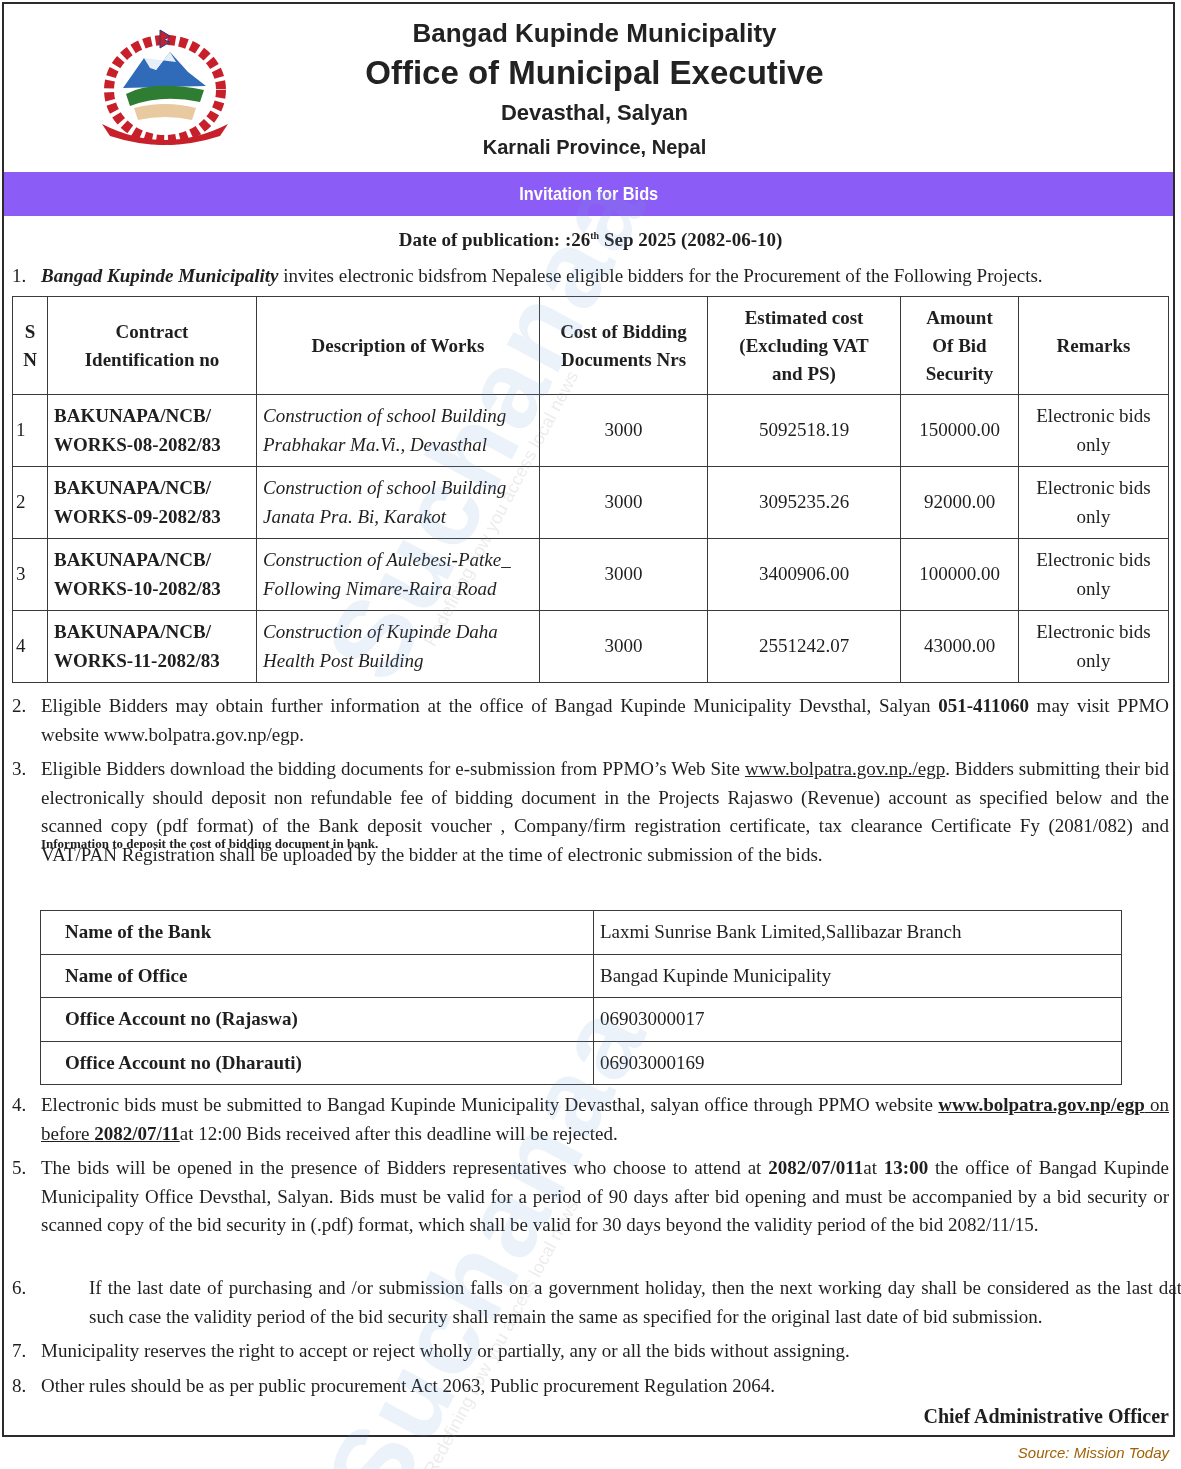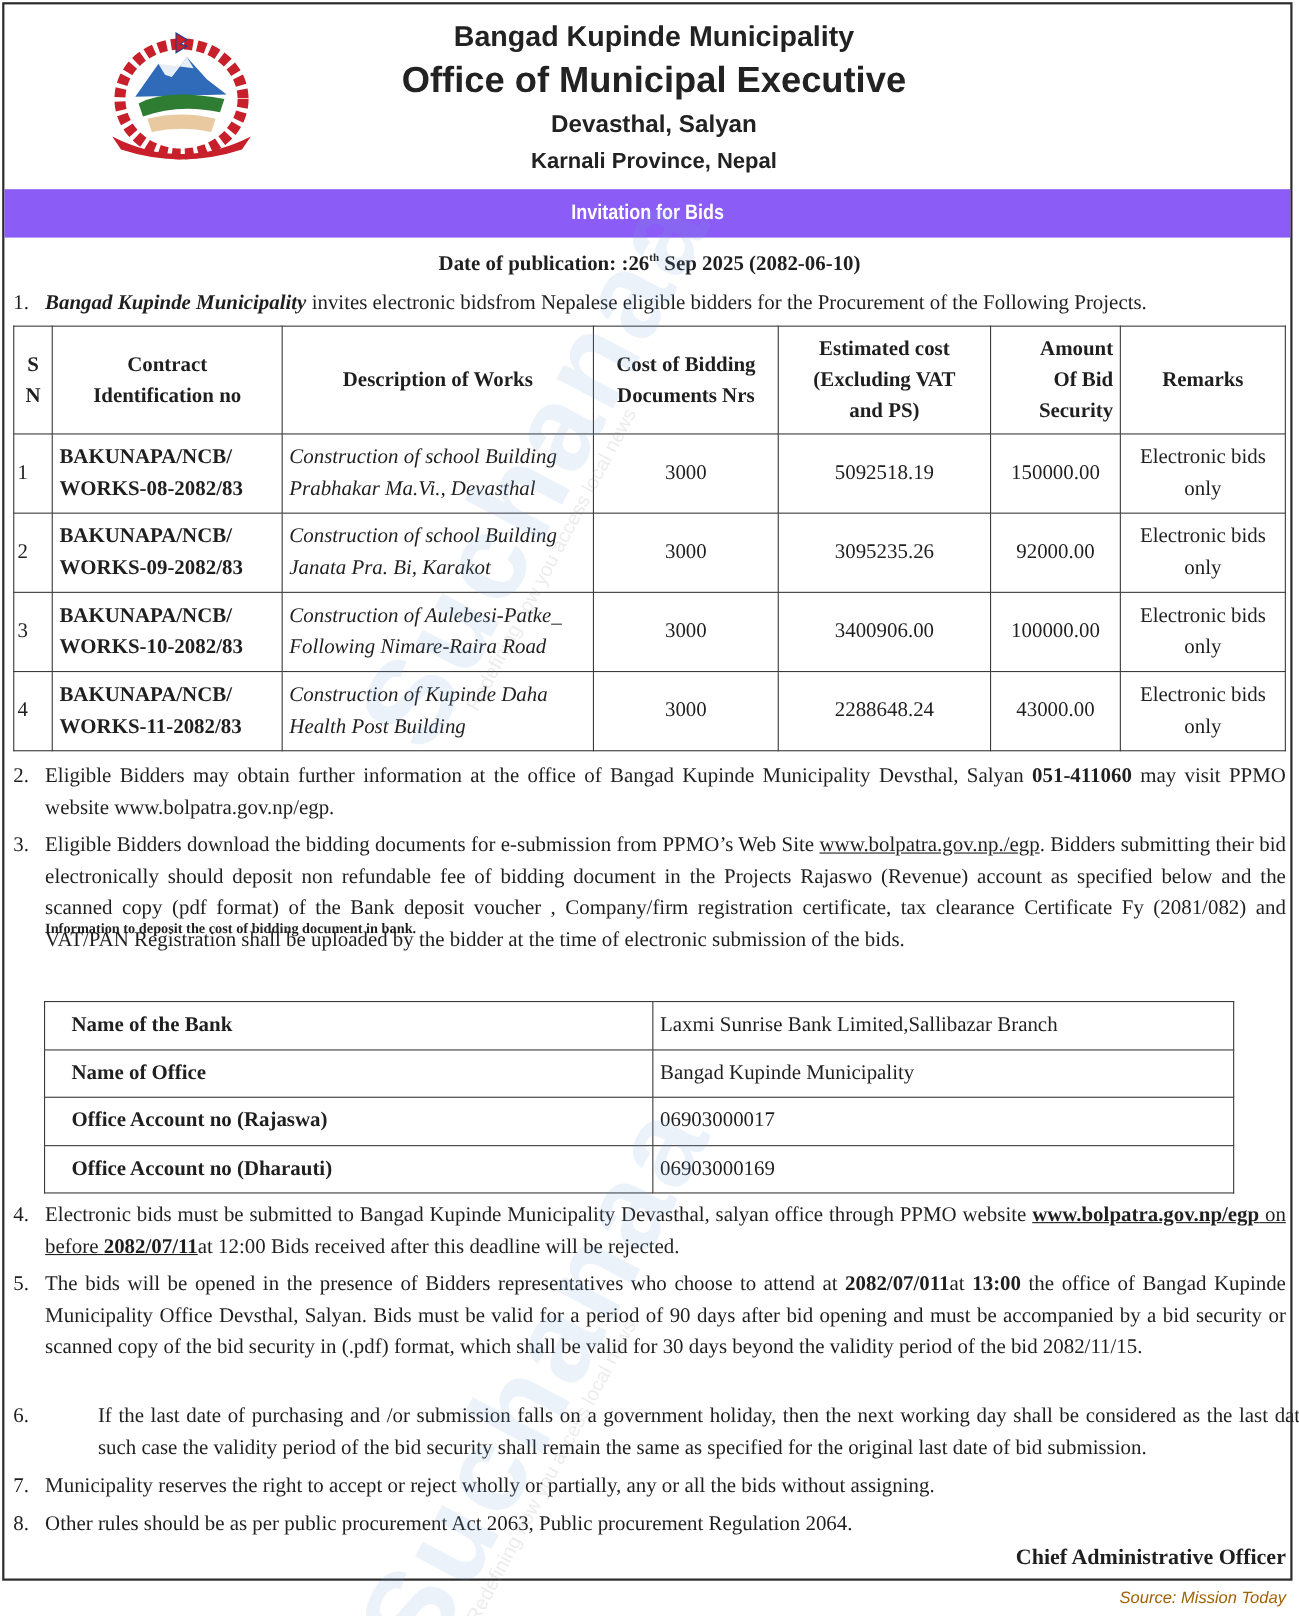--- a/index.html
+++ b/index.html
@@ -72,21 +72,21 @@
 </div>
 
 <table class="works">
   <thead>
     <tr>
       <th style="width:22px;"><span>S</span><br><span>N</span></th>
       <th style="width:196px;"><span>Contract</span><br><span>Identification no</span></th>
       <th style="width:270px;">Description of Works</th>
       <th style="width:155px;"><span>Cost of Bidding</span><br><span>Documents Nrs</span></th>
       <th style="width:180px;"><span>Estimated cost</span><br><span>(Excluding VAT</span><br><span>and PS)</span></th>
-      <th style="width:105px;text-align:right;"><span>Amount</span><br><span>Of Bid</span><br><span>Security</span></th>
+      <th style="width:105px;"><span>Amount</span><br><span>Of Bid</span><br><span>Security</span></th>
       <th>Remarks</th>
     </tr>
   </thead>
   <tbody>
     <tr>
       <td class="sn">1</td>
       <td class="b"><span>BAKUNAPA/NCB/</span><br><span>WORKS-08-2082/83</span></td>
       <td class="i"><span>Construction of school Building</span><br><span>Prabhakar Ma.Vi., Devasthal</span></td>
       <td class="c">3000</td>
       <td class="c">5092518.19</td>
@@ -109,21 +109,21 @@
       <td class="c">3000</td>
       <td class="c">3400906.00</td>
       <td class="c">100000.00</td>
       <td class="c"><span>Electronic bids</span><br><span>only</span></td>
     </tr>
     <tr>
       <td class="sn">4</td>
       <td class="b"><span>BAKUNAPA/NCB/</span><br><span>WORKS-11-2082/83</span></td>
       <td class="i"><span>Construction of  Kupinde Daha</span><br><span>Health Post Building</span></td>
       <td class="c">3000</td>
-      <td class="c">2288648.24</td>
+      <td class="c">2551242.07</td>
       <td class="c">43000.00</td>
       <td class="c"><span>Electronic bids</span><br><span>only</span></td>
     </tr>
   </tbody>
 </table>
 
 <div class="para" style="top:692px; width:1157px;">
   <span class="num">2.</span>
   <div class="txt" style="width:1128px;"><span>Eligible Bidders may obtain further information at the office of Bangad Kupinde Municipality Devsthal, Salyan </span><span class="b">051-411060</span><span> may visit PPMO website www.bolpatra.gov.np/egp.</span></div>
 </div>

